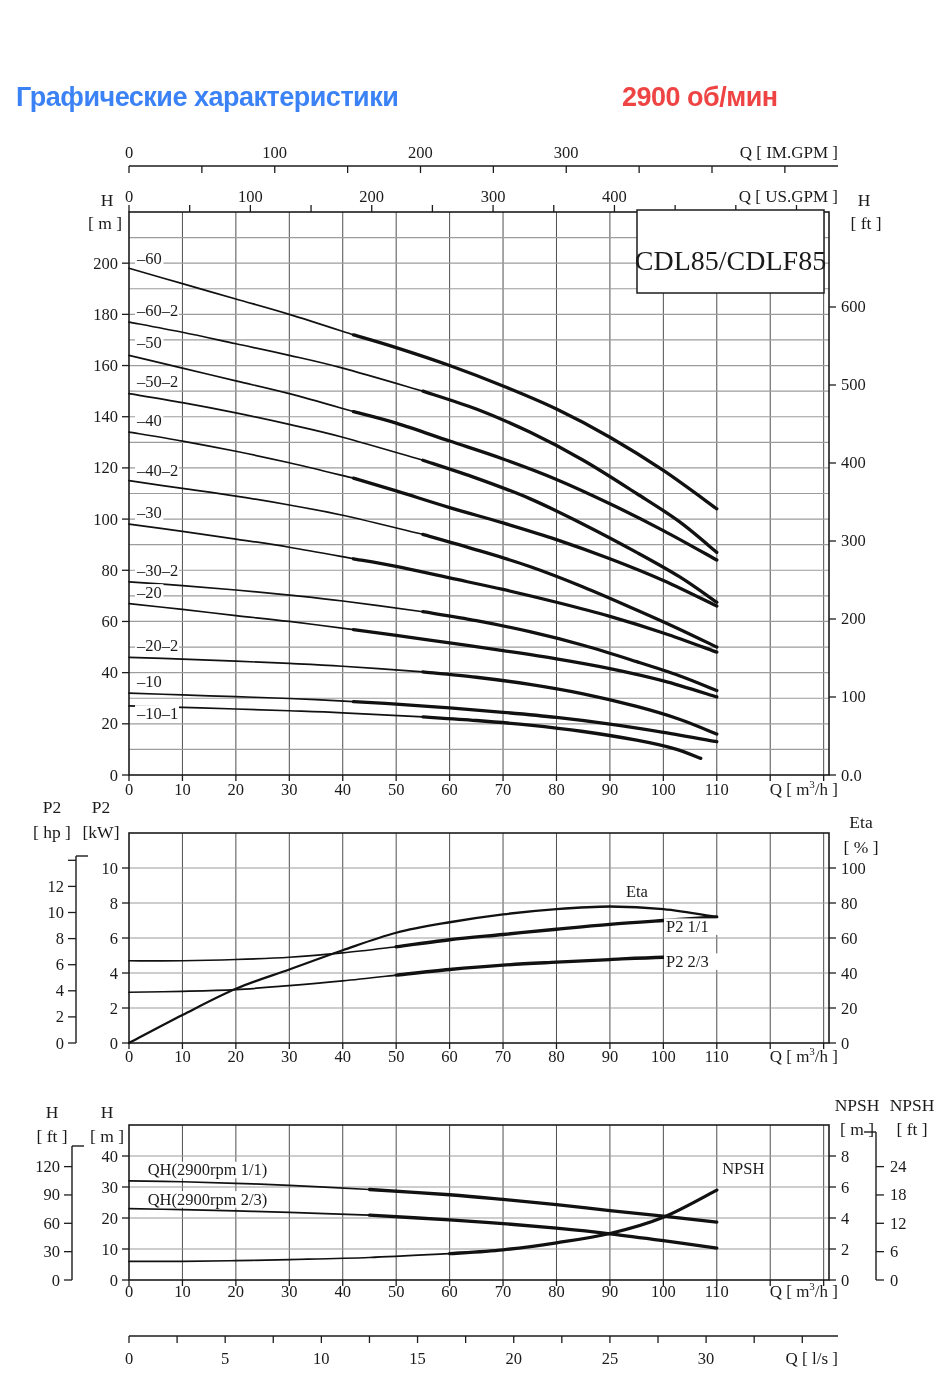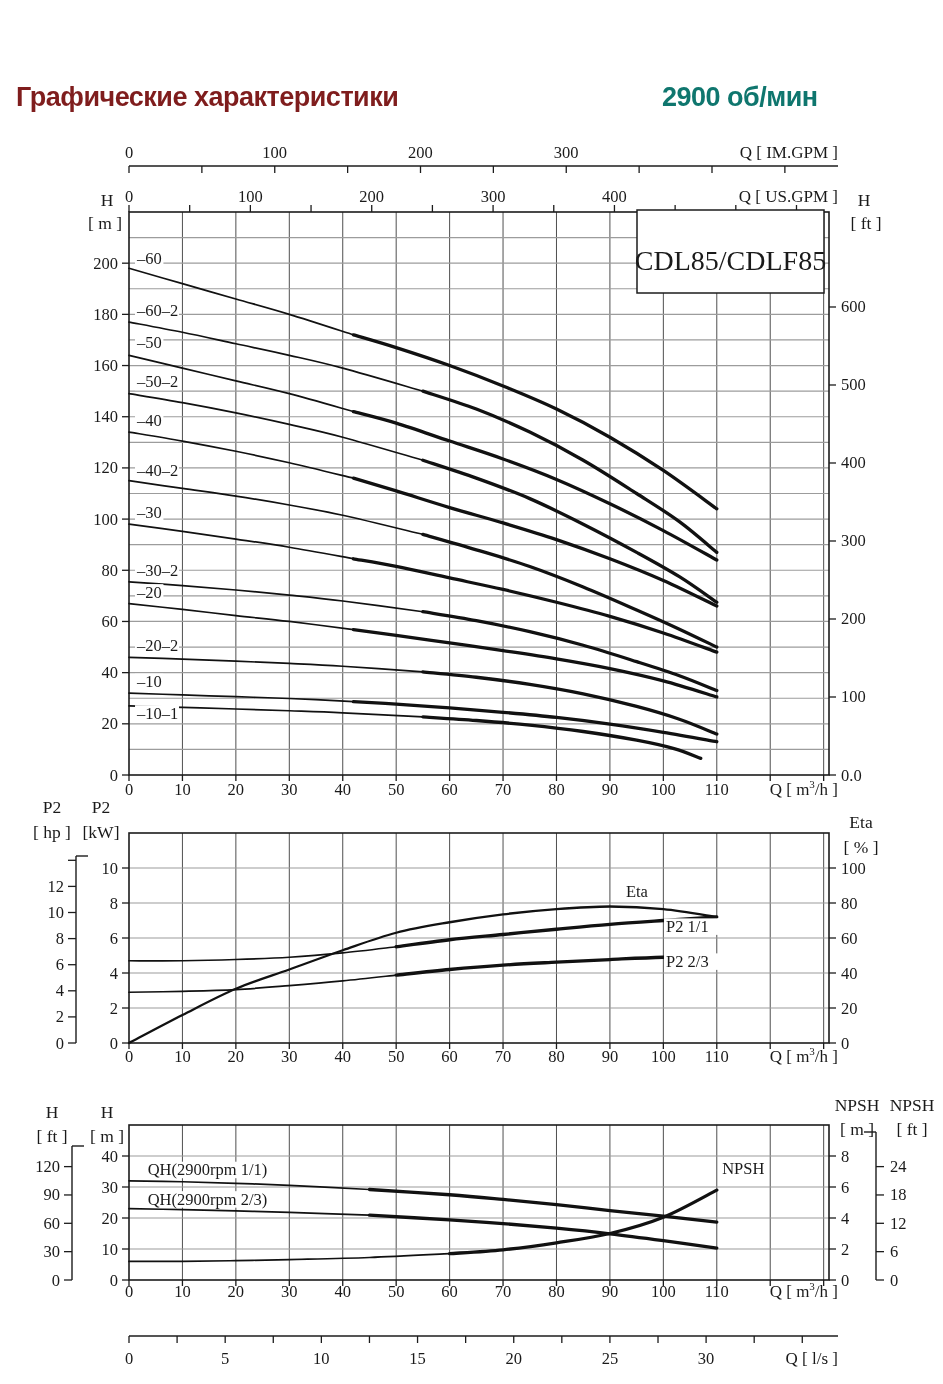--- a/index.html
+++ b/index.html
@@ -1,21 +1,21 @@
 <!DOCTYPE html>
 <html><head>
 <meta charset="utf-8">
 <style>
   html,body{margin:0;padding:0;background:#fff;}
   .page{position:relative;width:943px;height:1384px;background:#ffffff;overflow:hidden;
         font-family:"Liberation Serif", serif;}
   .title-left{position:absolute;left:16px;top:82px;font-family:"Liberation Sans",sans-serif;
-        font-weight:700;font-size:27px;color:#7f1d1d;letter-spacing:-0.5px;}
-  .title-right{position:absolute;left:662px;top:82px;font-family:"Liberation Sans",sans-serif;
-        font-weight:700;font-size:27px;color:#0f766e;letter-spacing:-0.5px;}
+        font-weight:700;font-size:27px;color:#3b82f6;letter-spacing:-0.5px;}
+  .title-right{position:absolute;left:622px;top:82px;font-family:"Liberation Sans",sans-serif;
+        font-weight:700;font-size:27px;color:#ef4444;letter-spacing:-0.5px;}
   svg text{font-family:"Liberation Serif", serif;fill:#1a1a1a;}
   #charts-svg{position:absolute;left:0;top:0;}
 </style>
 </head>
 <body>
 
 <div class="page">
   <div class="title-left">Графические характеристики</div>
   <div class="title-right">2900 об/мин</div>
   <svg id="charts-svg" width="943" height="1384" viewBox="0 0 943 1384" xmlns="http://www.w3.org/2000/svg">

